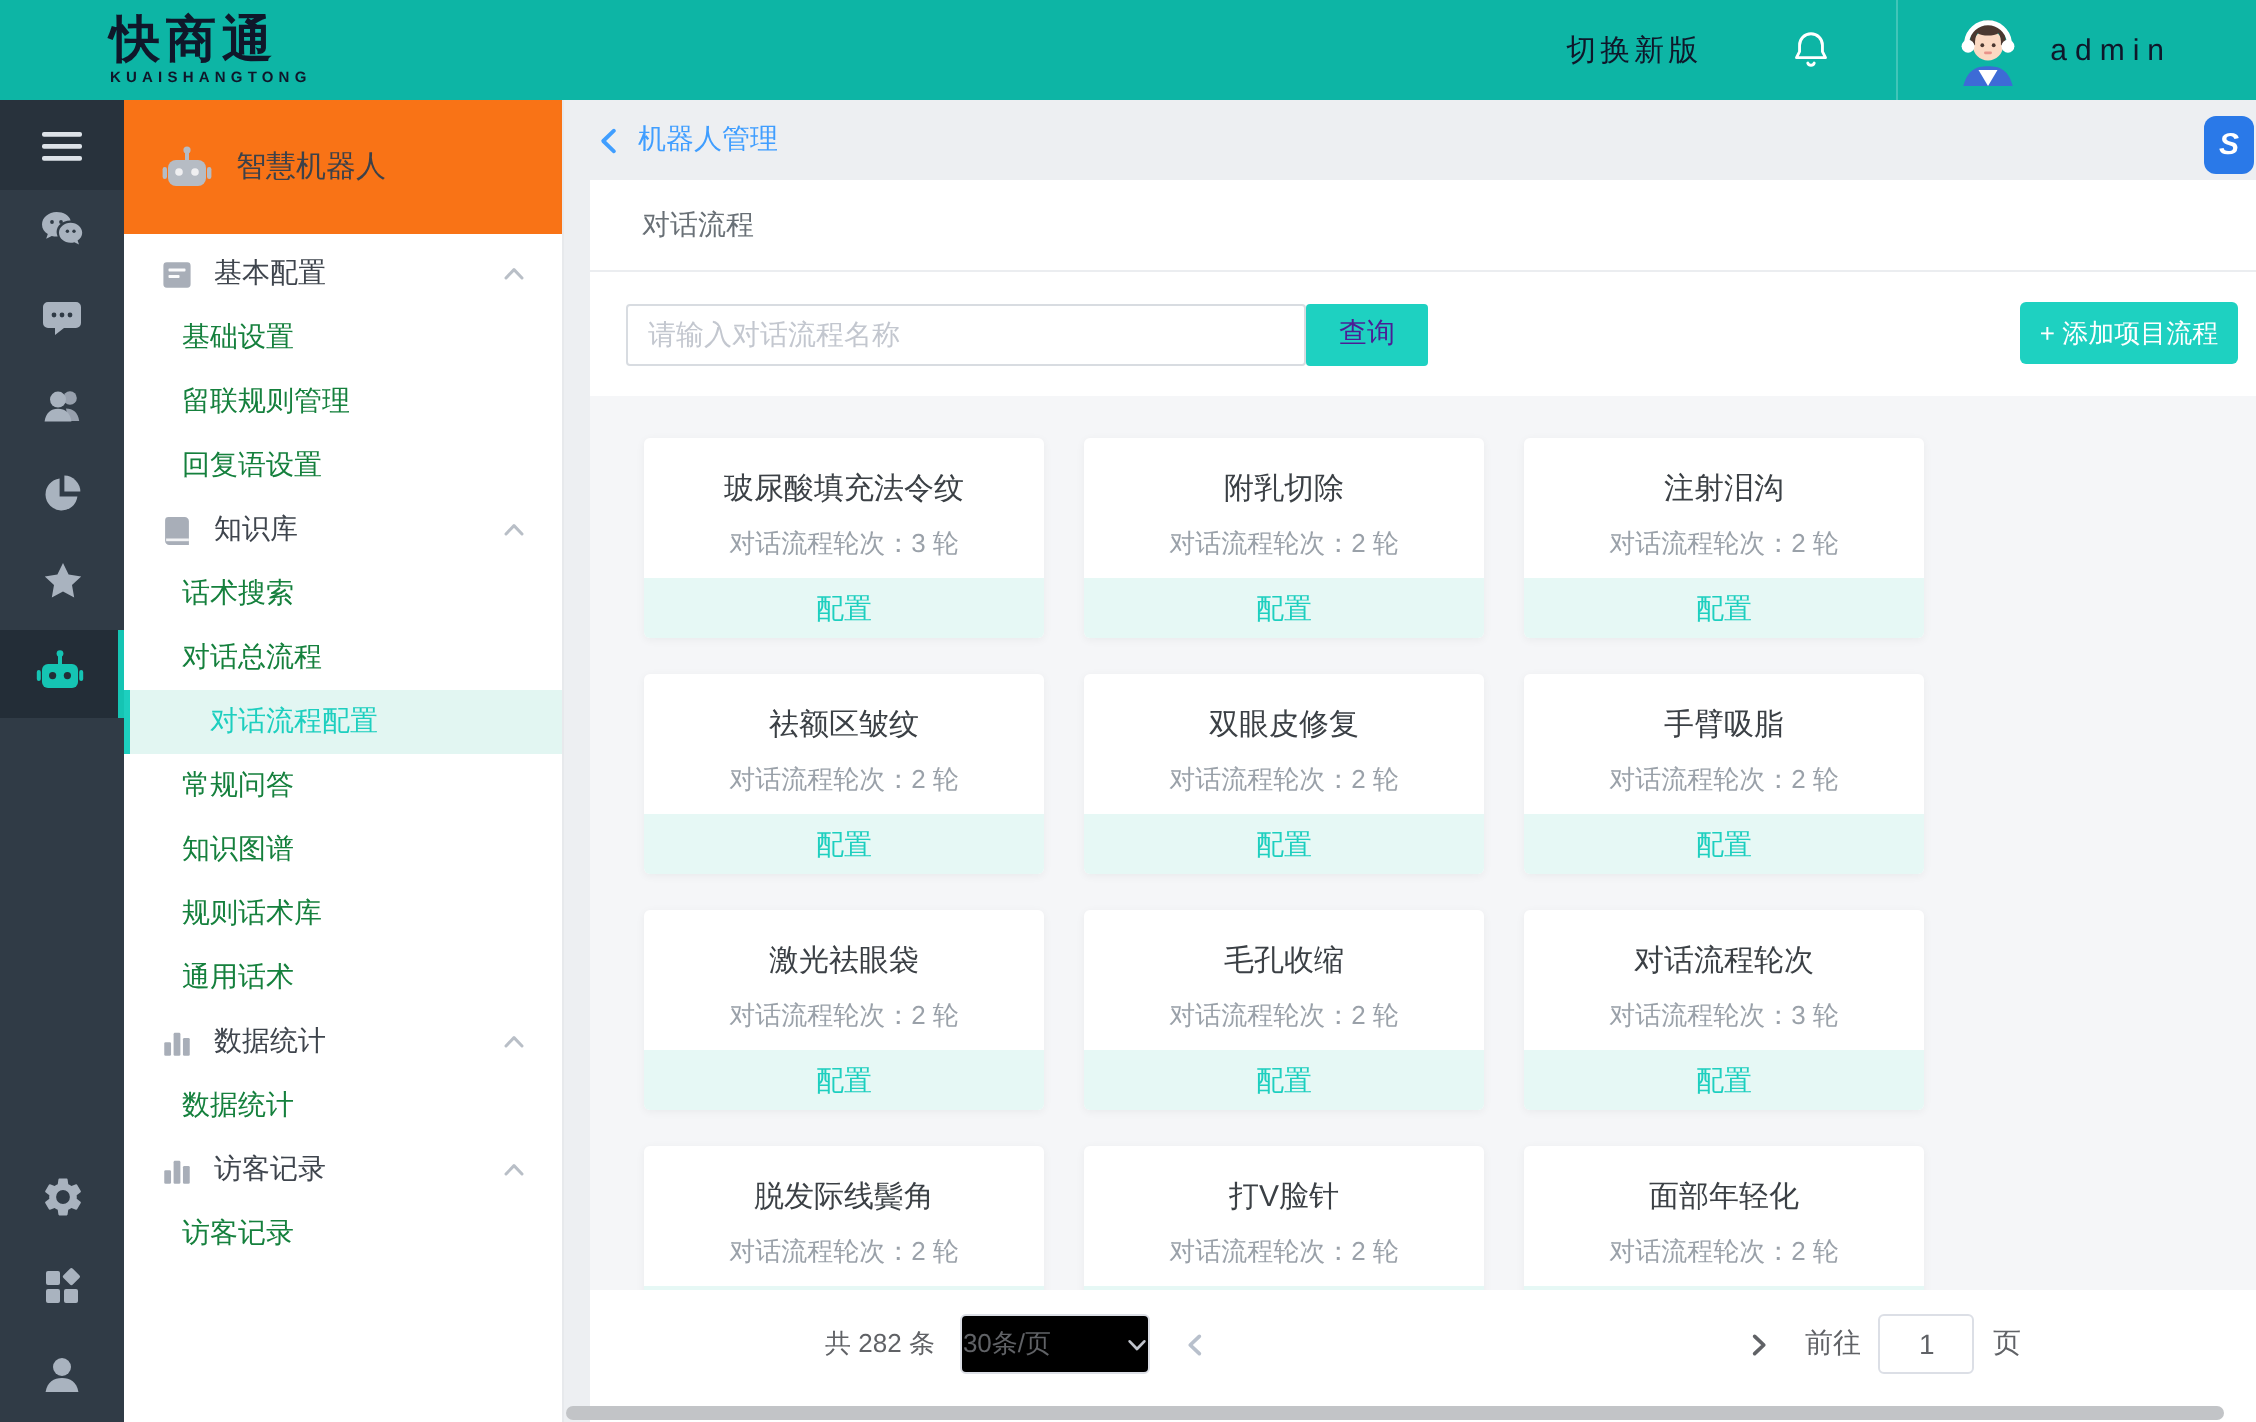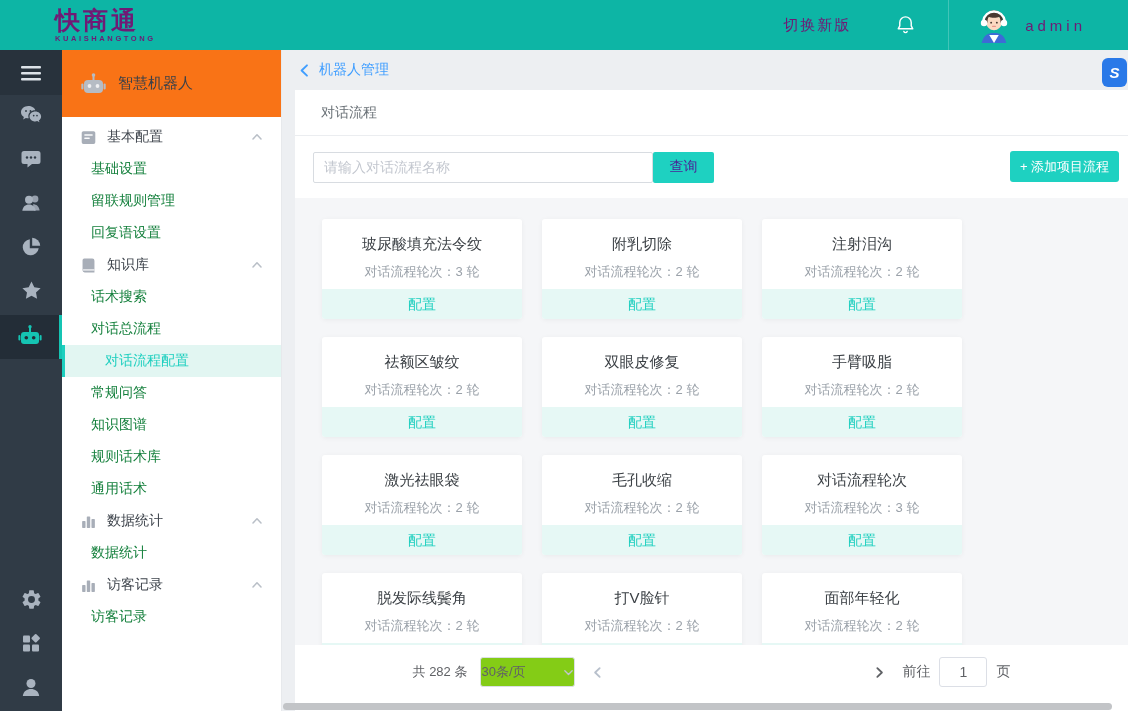--- a/index.html
+++ b/index.html
@@ -1,19 +1,19 @@
 <!DOCTYPE html>
 <html><head>
 <meta charset="utf-8">
 <style>
   html,body{margin:0;padding:0;}
   .app{position:relative;width:1128px;height:711px;overflow:hidden;background:#edeff2;
        font-family:"Liberation Sans","DejaVu Sans",sans-serif;-webkit-font-smoothing:antialiased;}
   
-  .topbar{position:absolute;top:0;left:0;right:0;height:50px;background:#0db5a5;display:flex;align-items:center;color:#701a75;z-index:6;}
+  .topbar{position:absolute;top:0;left:0;right:0;height:50px;background:#0db5a5;display:flex;align-items:center;color:#0f172a;z-index:6;}
   .logo{margin-left:55px;display:flex;flex-direction:column;line-height:1;}
   .logo-cn{font-size:25px;font-weight:bold;letter-spacing:3px;}
   .logo-en{font-size:7.5px;letter-spacing:2.6px;margin-top:2px;font-weight:bold;}
   .topbar-right{margin-left:auto;display:flex;align-items:center;height:100%;}
   .switch-version{font-size:15px;letter-spacing:2px;margin-right:44px;cursor:pointer;}
   .bell{margin-right:32px;display:flex;align-items:center;color:#fff;cursor:pointer;}
   .top-divider{width:1px;height:50px;background:rgba(255,255,255,.22);margin-right:26px;}
   .avatar{width:38px;height:38px;margin-right:12px;cursor:pointer;}
   .admin-name{font-size:15px;letter-spacing:4px;margin-right:42px;cursor:pointer;}
   
@@ -46,21 +46,21 @@
   .add-btn{position:absolute;right:9px;top:15px;width:109px;height:31px;background:#1ed1c1;color:#fff;border:none;border-radius:3px;font-size:13px;cursor:pointer;}
   .cards-area{position:absolute;top:108px;left:0;right:0;bottom:12px;background:#f5f6f8;overflow:hidden;padding:21px 0 0 27px;box-sizing:border-box;}
   .cards-grid{display:flex;flex-wrap:wrap;gap:18px 20px;width:642px;}
   .card{width:200px;height:100px;background:#fff;border-radius:3px;box-shadow:0 1px 5px rgba(0,0,0,.05);display:flex;flex-direction:column;text-align:center;}
   .card-title{margin-top:16px;font-size:15px;color:#3b4045;}
   .card-sub{margin-top:9px;font-size:13px;color:#9aa1a9;}
   .card-action{margin-top:auto;height:30px;line-height:30px;background:#e6f8f5;color:#1ecfbf;font-size:14px;border-radius:0 0 3px 3px;cursor:pointer;}
   
   .pagination{position:absolute;left:0;right:0;bottom:12px;height:54px;background:#fff;display:flex;align-items:center;justify-content:center;gap:13px;font-size:14px;color:#606266;z-index:3;}
   .pg-total{font-size:13px;color:#606266;}
-  .page-size{width:93px;height:28px;border:1px solid #dcdfe6;border-radius:3px;display:flex;align-items:center;justify-content:space-between;gap:19px;font-size:13px;color:#606266;cursor:pointer;background:#84cc16;}
+  .page-size{width:93px;height:28px;border:1px solid #dcdfe6;border-radius:3px;display:flex;align-items:center;justify-content:space-between;gap:19px;font-size:13px;color:#606266;cursor:pointer;background:#000000;}
   .page-size .sc{display:flex;color:#c0c4cc;}
   .pg-arrow{display:flex;align-items:center;padding:0 3px;cursor:pointer;}
   .pg-prev{color:#b8c0cc;}
   .pg-next{color:#606266;}
   .pages{display:flex;gap:3px;}
   .page-num{min-width:27px;height:28px;line-height:28px;text-align:center;font-weight:bold;font-size:14px;color:#606266;cursor:pointer;}
   .page-num.active{color:#409eff;}
   .page-num.ellipsis{letter-spacing:1px;}
   .goto{display:flex;align-items:center;gap:9px;font-size:14px;color:#606266;}
   .goto-input{width:42px;height:26px;border:1px solid #dcdfe6;border-radius:3px;text-align:center;font-size:14px;color:#606266;outline:none;}

